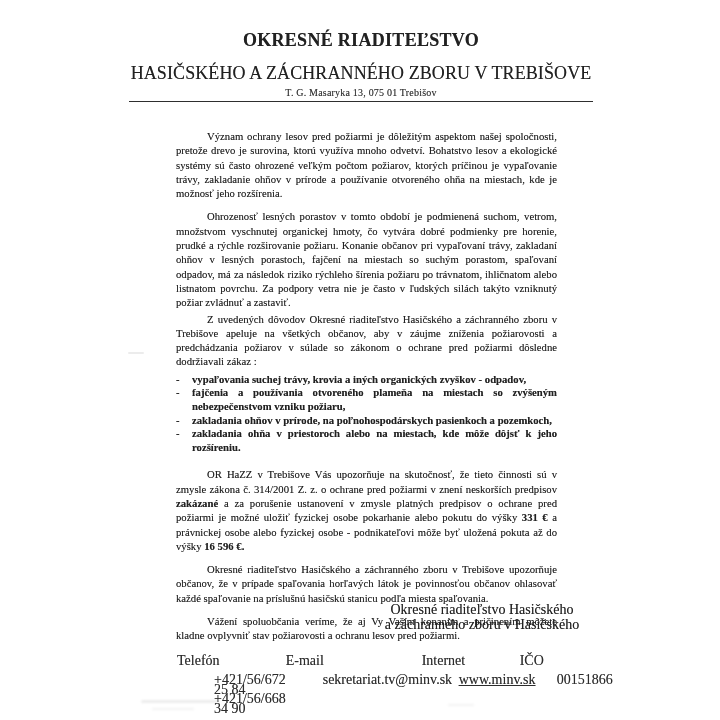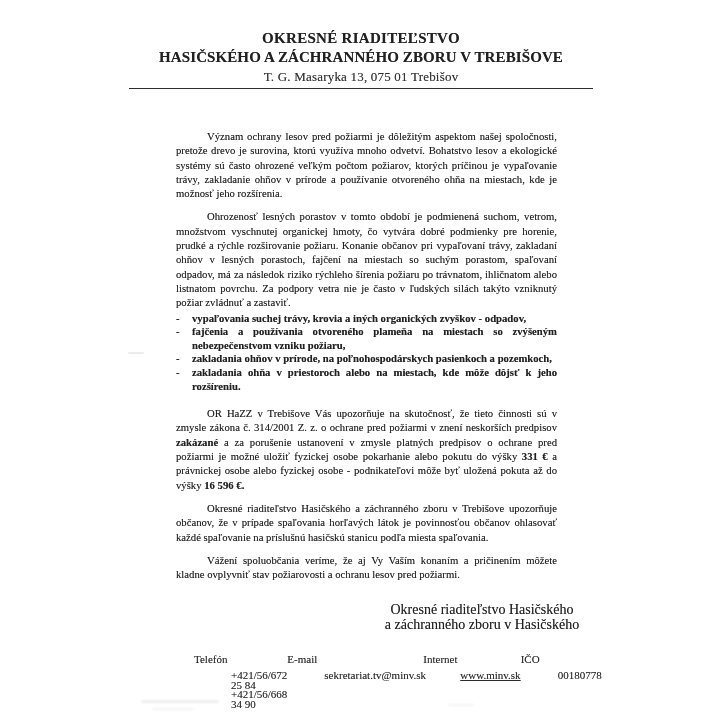--- a/index.html
+++ b/index.html
@@ -6,44 +6,44 @@
   .page {
     position:relative; width:720px; height:720px; background:#ffffff;
     font-family:"Liberation Serif","DejaVu Serif",serif; color:#212121;
     overflow:hidden; text-shadow:0 0 .4px rgba(45,45,45,.5);
   }
   
   .letterhead {
     position:absolute; top:30px; left:129px; width:464px; text-align:center;
     padding-bottom:3px; border-bottom:1.7px solid #2e2e2e;
   }
-  .letterhead .t1 { font-weight:bold; font-size:15px; letter-spacing:.3px; white-space:nowrap; }
-  .letterhead .t2 { font-weight:bold; font-size:15px; letter-spacing:.1px; margin-top:2px; white-space:nowrap; }
-  .letterhead .addr { font-size:13px; margin-top:3px; letter-spacing:.2px; color:#333; }
+  .letterhead .t1 { font-weight:bold; font-size:18px; letter-spacing:.3px; white-space:nowrap; }
+  .letterhead .t2 { font-weight:normal; font-size:18px; letter-spacing:.1px; margin-top:12px; white-space:nowrap; }
+  .letterhead .addr { font-size:10px; margin-top:3px; letter-spacing:.2px; color:#333; }
   
   .body {
     position:absolute; top:129px; left:176px; width:381px;
     font-size:10.7px; line-height:14.3px; text-align:justify;
   }
   .sal { font-weight:bold; font-style:italic; margin:0 0 9px 0; }
   .p  { margin:0 0 9px 0; text-indent:31px; }
   .mb14 { margin-bottom:2px; }
   .mb4  { margin-bottom:4px; }
   .ban { margin:0 0 13px 0; font-weight:bold; line-height:13.6px; }
   .ban .li { display:flex; }
   .ban .marker { flex:0 0 16px; width:16px; }
   .ban .txt { flex:1; text-align:justify; }
   .b { font-weight:bold; }
   
   .sig {
     position:absolute; top:603px; left:381px; width:202px; text-align:center;
     font-size:14px; line-height:14.5px;
   }
   
-  .footer { position:absolute; top:653px; left:194px; width:404px; font-size:11px; color:#2c2c2c; }
+  .footer { position:absolute; top:653px; left:177px; width:404px; font-size:14px; color:#2c2c2c; }
   .footer .cols { display:flex; }
   .footer .col .label { margin-bottom:6px; }
   .footer .col .val { line-height:9.5px;margin-left:37px; }
   .footer .c1 { width:128px; }
   .footer .c2 { width:136px; }
   .footer .c3 { width:98px; }
   .footer .c4 { flex:1; }
   .footer .underline { text-decoration:underline; }
   
   .smudge { position:absolute; background:#9a9a9a; border-radius:2px; }
@@ -60,20 +60,21 @@
   <div class="letterhead">
     <div class="t1">OKRESNÉ RIADITEĽSTVO</div>
     <div class="t2">HASIČSKÉHO A ZÁCHRANNÉHO ZBORU V TREBIŠOVE</div>
     <div class="addr">T. G. Masaryka 13, 075 01 Trebišov</div>
   </div>
 
   <div class="body">
 
     <p class="p">Význam ochrany lesov pred požiarmi je dôležitým aspektom našej spoločnosti, pretože drevo je surovina, ktorú využíva mnoho odvetví. Bohatstvo lesov a ekologické systémy sú často ohrozené veľkým počtom požiarov, ktorých príčinou je vypaľovanie trávy, zakladanie ohňov v prírode a používanie otvoreného ohňa na miestach, kde je možnosť jeho rozšírenia.</p>
     <p class="p mb14">Ohrozenosť lesných porastov v tomto období je podmienená suchom, vetrom, množstvom vyschnutej organickej hmoty, čo vytvára dobré podmienky pre horenie, prudké a rýchle rozširovanie požiaru. Konanie občanov pri vypaľovaní trávy, zakladaní ohňov v lesných porastoch, fajčení na miestach so suchým porastom, spaľovaní odpadov, má za následok riziko rýchleho šírenia požiaru po trávnatom, ihličnatom alebo listnatom povrchu. Za podpory vetra nie je často v ľudských silách takýto vzniknutý požiar zvládnuť a zastaviť.</p>
+    <p class="p mb4">Z uvedených dôvodov Okresné riaditeľstvo Hasičského a záchranného zboru v Trebišove apeluje na všetkých občanov, aby v záujme zníženia požiarovosti a predchádzania požiarov v súlade so zákonom o ochrane pred požiarmi dôsledne dodržiavali zákaz :</p>
 
     <div class="ban">
       <div class="li">
         <span class="marker">-</span>
         <span class="txt">vypaľovania suchej trávy, krovia a iných organických zvyškov - odpadov,</span>
       </div>
       <div class="li">
         <span class="marker">-</span>
         <span class="txt">fajčenia a používania otvoreného plameňa na miestach so zvýšeným nebezpečenstvom vzniku požiaru,</span>
       </div>
@@ -110,21 +111,21 @@
       <div class="col c2">
         <div class="label">E-mail</div>
         <div class="val">sekretariat.tv@minv.sk</div>
       </div>
       <div class="col c3">
         <div class="label">Internet</div>
         <div class="val underline">www.minv.sk</div>
       </div>
       <div class="col c4">
         <div class="label">IČO</div>
-        <div class="val">00180778</div>
+        <div class="val">00151866</div>
       </div>
     </div>
   </div>
 
   <div class="smudge sm1"></div>
   <div class="smudge sm2"></div>
   <div class="smudge sm3"></div>
   <div class="smudge sm4"></div>
 
 </div>

